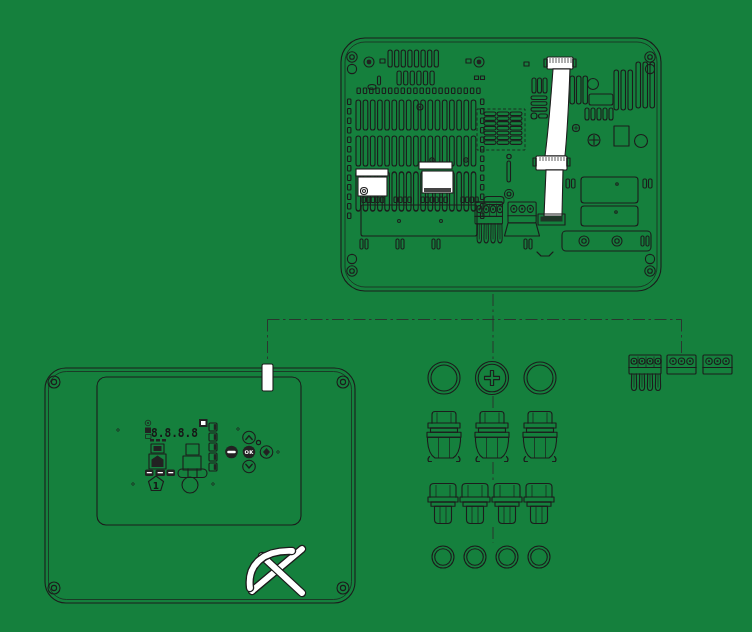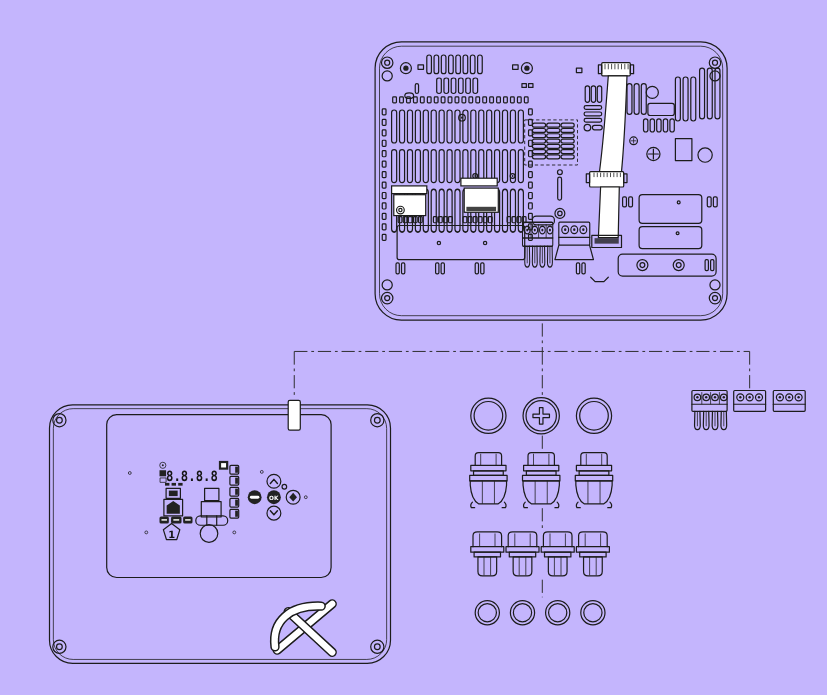--- a/index.html
+++ b/index.html
@@ -1,16 +1,16 @@
 <!DOCTYPE html>
 <html><head>
 <meta charset="utf-8">
 <style>
   html,body{margin:0;padding:0;background:#ffffff;}
-  .stage{position:relative;width:752px;height:632px;background:#c4b5fd;overflow:hidden;
+  .stage{position:relative;width:752px;height:632px;background:#15803d;overflow:hidden;
          font-family:"DejaVu Sans", sans-serif;}
   svg{display:block}
   .ln{fill:none;stroke:#1c1c1c;stroke-width:1.1;stroke-linejoin:round;stroke-linecap:round;}
   .lt{fill:none;stroke:#1c1c1c;stroke-width:0.7;stroke-linejoin:round;}
   .dk{fill:#222222;stroke:none;}
   .wh{fill:#ffffff;stroke:none;}
   .whl{fill:#ffffff;stroke:#1c1c1c;stroke-width:1.1;}
   .dash{fill:none;stroke:#2e2e2e;stroke-width:0.9;stroke-dasharray:12 3.5 2.5 3.5;}
   .dsh2{fill:none;stroke:#1c1c1c;stroke-width:0.8;stroke-dasharray:3 2.2;}
   .seg{font-family:"DejaVu Sans Mono", monospace;font-weight:bold;fill:#161616;}

